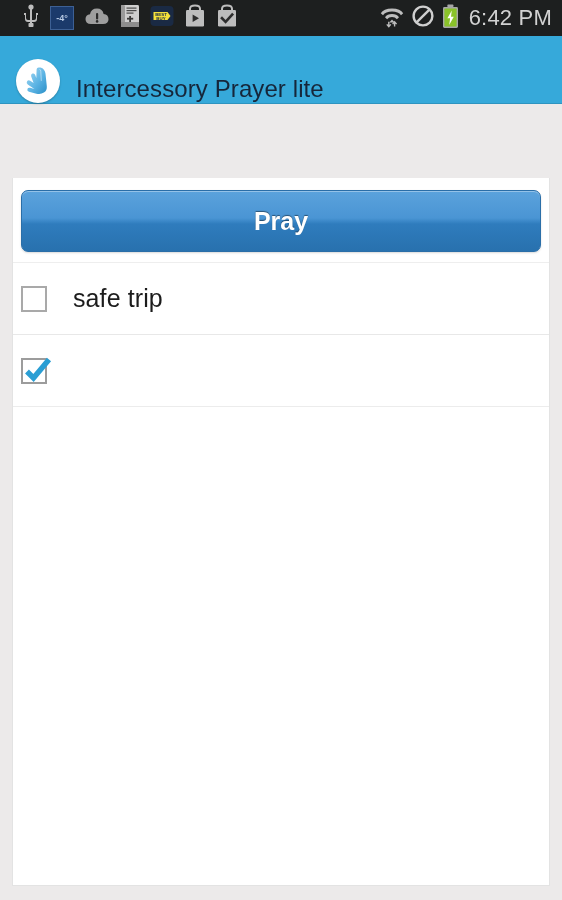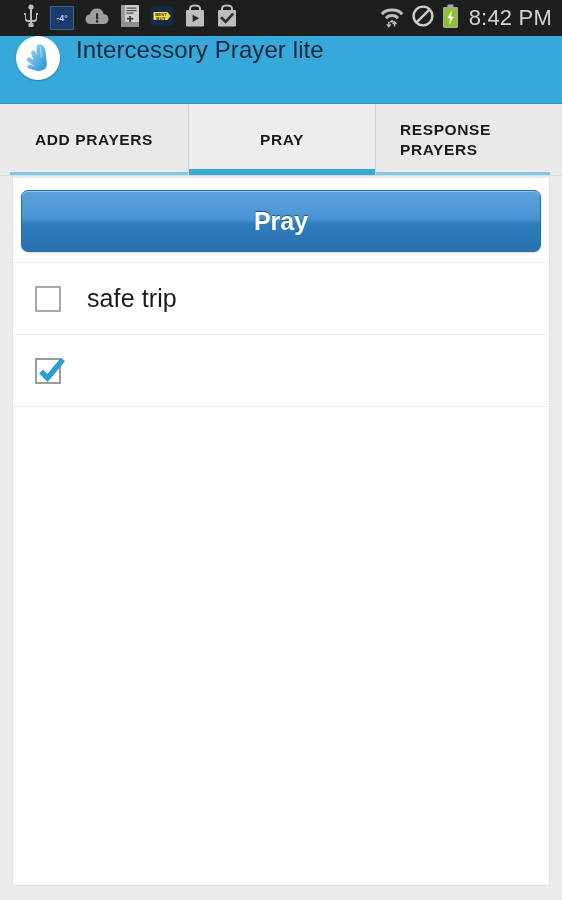--- a/index.html
+++ b/index.html
@@ -64,21 +64,21 @@
     font-size: 9px;
     font-weight: bold;
     line-height: 1;
   }
 
   
   .appbar {
     height: 68px;
     background: #36a9da;
     display: flex;
-    align-items: flex-start;
+    align-items: flex-end;
     padding-left: 16px;
     box-sizing: border-box;
     border-bottom: 1px solid #2e94c0;
   }
   .app-logo {
     width: 44px; height: 44px;
     border-radius: 50%;
     background: #ffffff;
     display: flex;
     align-items: center;
@@ -167,21 +167,21 @@
     text-shadow: 0 -1px 1px rgba(0,0,0,0.45);
     font-family: "Liberation Sans", sans-serif;
     cursor: pointer;
   }
 
   .prayer-list { margin: 0; padding: 0; list-style: none; }
   .prayer-item {
     display: flex;
     align-items: center;
     height: 72px;
-    padding: 0 14px 0 22px;
+    padding: 0 14px 0 8px;
     box-sizing: border-box;
     border-top: 1px solid #e8e8e8;
     background: #ffffff;
     cursor: default;
   }
   .prayer-item:first-child { border-top: 1px solid #eeeeee; }
   .cbox {
     width: 26px; height: 26px;
     box-sizing: border-box;
     border: 2px solid #a9a9a9;
@@ -299,55 +299,41 @@
 
       <span class="sicon">
         <svg width="17" height="25" viewBox="0 0 17 25">
           <rect x="5.4" y="0.6" width="6" height="2.6" rx="0.6" fill="#a7a7a7"></rect>
           <rect x="1" y="3" width="15" height="21" rx="1.4" fill="#a7a7a7"></rect>
           <rect x="2.4" y="4.4" width="12.2" height="18.2" rx="0.8" fill="#8ac22a"></rect>
           <path d="M9.8 6.6 L5.4 14.2 H8.1 L7.2 21 L11.8 12.8 H9 Z" fill="#ffffff"></path>
         </svg>
       </span>
 
-      <span class="clock">8:42 PM</span>
+      <span class="clock">6:42 PM</span>
     </div>
   </div>
 
   <div class="appbar">
     <span class="app-logo">
       <svg width="34" height="34" viewBox="0 0 34 34">
         <defs>
           <linearGradient id="handg" x1="0" y1="0" x2="1" y2="1">
             <stop offset="0%" stop-color="#a7d9f2"></stop>
             <stop offset="55%" stop-color="#5cb4e4"></stop>
             <stop offset="100%" stop-color="#2a8fc7"></stop>
           </linearGradient>
         </defs>
         <path d="M19.5 3.5 q4.3 1.2 5 6.3 l1.3 12.4 q0.4 4.2 -2.9 6.4 q-3.3 2.2 -7.5 1.1 l-7.4 -2 q-2.2 -0.6 -1.6 -2.6 q0.6 -1.9 2.8 -1.3 l4.2 1.1 l-6.6 -4.5 q-1.9 -1.3 -0.7 -3.1 q1.2 -1.8 3.1 -0.5 l3.4 2.3 l-2.4 -6.6 q-0.8 -2.1 1.2 -2.9 q2 -0.8 2.8 1.3 l1.1 3 l0.3 -8.3 q0.1 -2.2 2.2 -2.1 z" fill="url(#handg)"></path>
         <path d="M18.6 5.2 q1.1 0.6 1.2 2.3 l0.5 9.4" fill="none" stroke="#ffffff" stroke-width="0.9" opacity="0.55"></path>
       </svg>
     </span>
     <span class="app-title">Intercessory Prayer lite</span>
   </div>
 
-  <div class="tabbar">
-    <div class="tab tab-0">
-      <span class="tab-label">ADD PRAYERS</span>
-      <span class="tab-underline"></span>
-    </div>
-    <div class="tab tab-1">
-      <span class="tab-label">PRAY</span>
-      <span class="tab-underline active"></span>
-    </div>
-    <div class="tab tab-2">
-      <span class="tab-label">RESPONSE PRAYERS</span>
-      <span class="tab-underline"></span>
-    </div>
-  </div>
 
   <div class="content">
 
     <div class="pray-btn-wrap">
       <button class="pray-btn">Pray</button>
     </div>
 
     <ul class="prayer-list">
 
       <li class="prayer-item">

